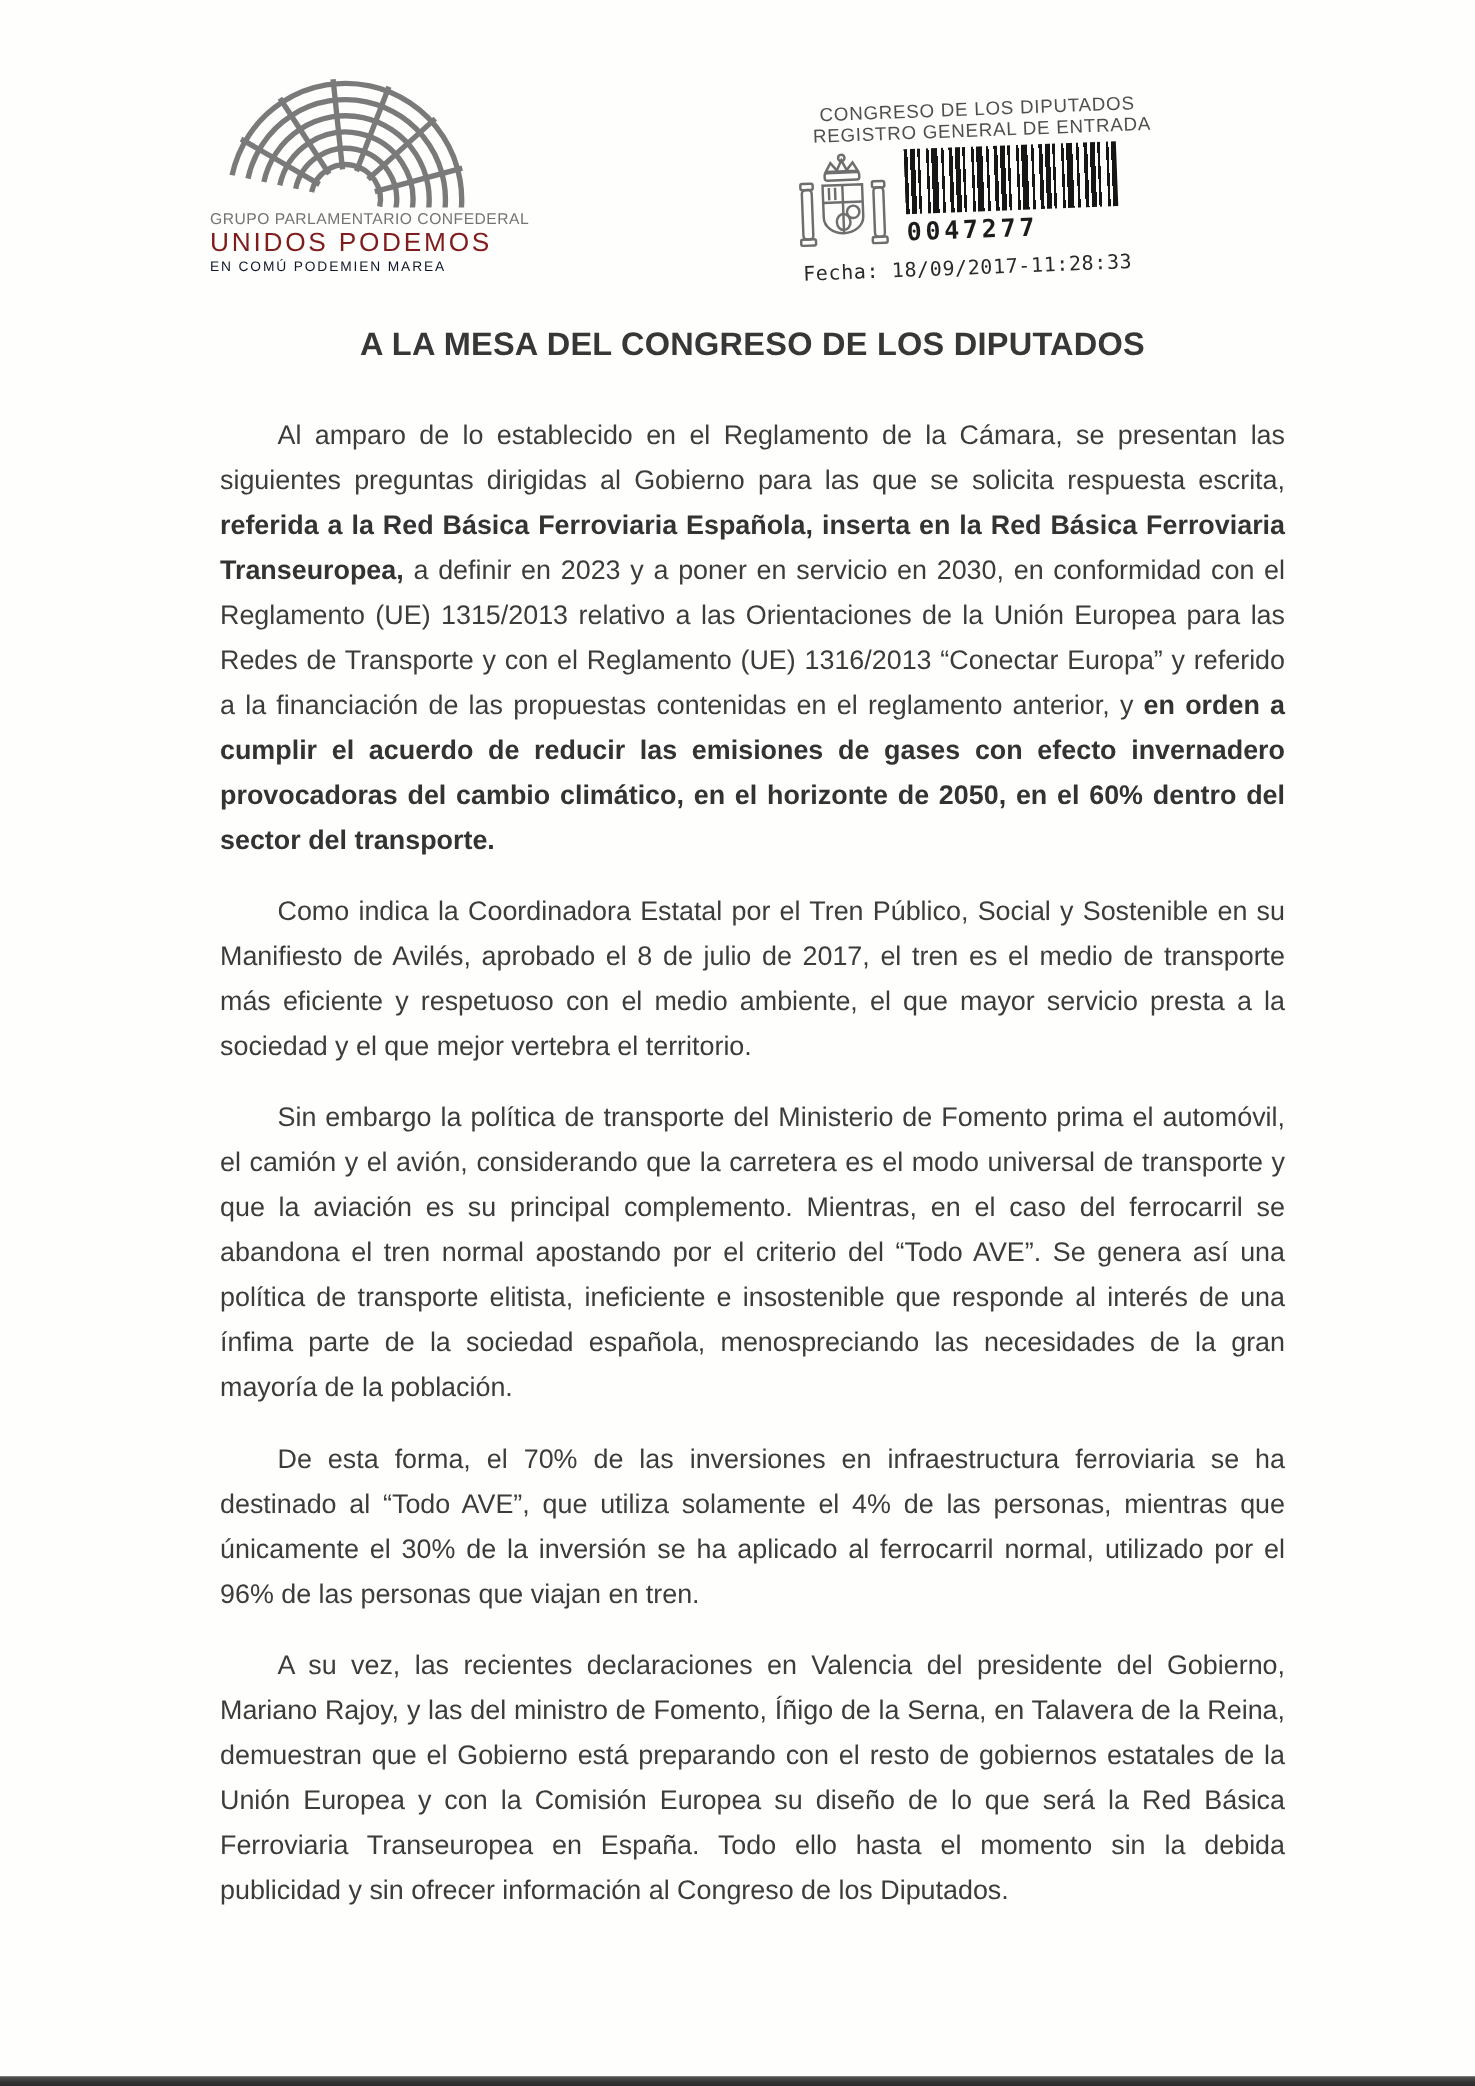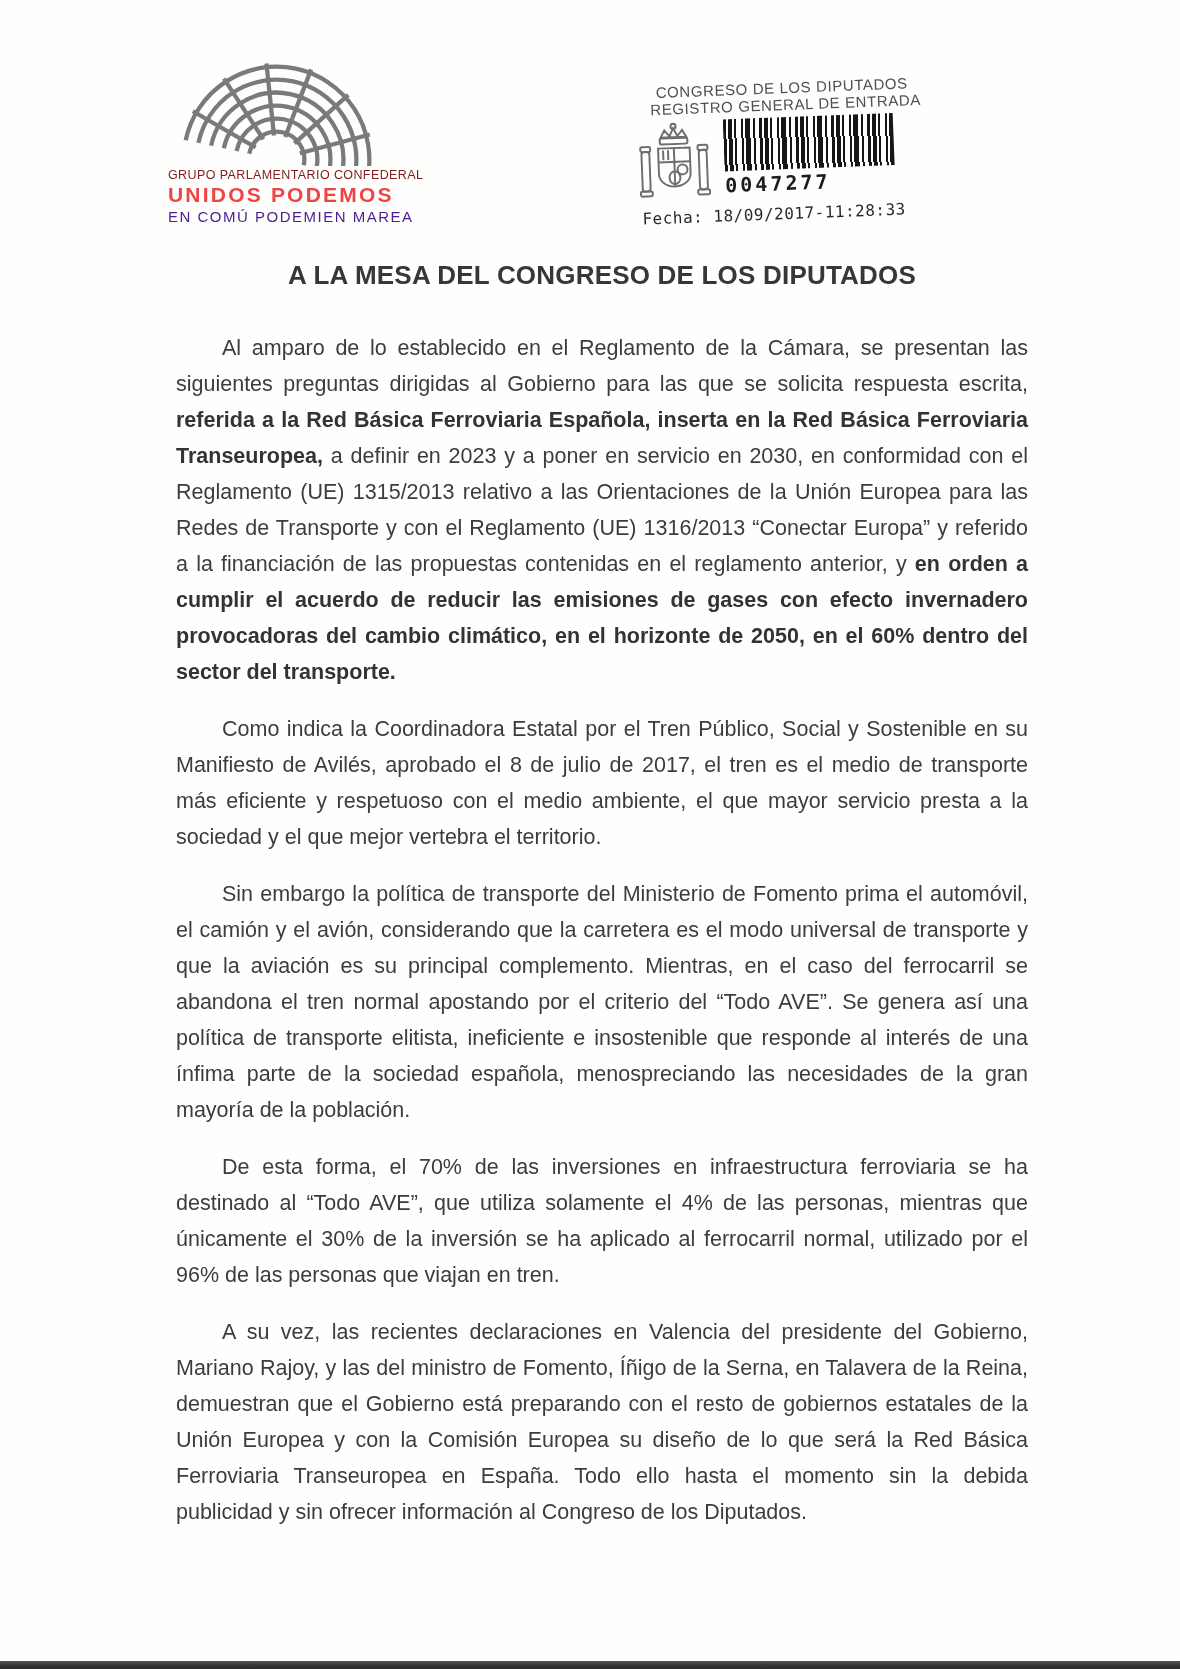--- a/index.html
+++ b/index.html
@@ -6,23 +6,23 @@
   .page{
     position:relative;
     width:1180px;height:1669px;
     background:#fefefd;
     overflow:hidden;
     font-family:"Liberation Sans", sans-serif;
   }
   
   .logo{position:absolute;left:168px;top:62px;width:215px;}
   .logo svg{display:block;margin-left:6px;}
-  .logo-l1{font-size:12.5px;letter-spacing:.4px;color:#7f1d1d;margin-top:2px;white-space:nowrap;}
-  .logo-l2{font-size:21px;font-weight:bold;letter-spacing:2.2px;color:#ef4444;margin-top:1px;white-space:nowrap;}
-  .logo-l3{font-size:15px;letter-spacing:1.5px;color:#4c1d95;margin-top:1px;white-space:nowrap;}
+  .logo-l1{font-size:12.5px;letter-spacing:.4px;color:#737373;margin-top:2px;white-space:nowrap;}
+  .logo-l2{font-size:21px;font-weight:normal;letter-spacing:2.2px;color:#7f1d1d;margin-top:1px;white-space:nowrap;}
+  .logo-l3{font-size:11px;letter-spacing:1.5px;color:#0f172a;margin-top:1px;white-space:nowrap;}
   
   .stamp{position:absolute;left:638px;top:78px;width:350px;transform:rotate(-2.2deg);color:#4f4f4f;}
   .stamp-line1{font-size:15px;letter-spacing:.6px;margin-left:20px;white-space:nowrap;}
   .stamp-line2{font-size:15px;letter-spacing:.6px;margin-left:14px;white-space:nowrap;}
   .stamp-row{display:flex;align-items:flex-start;margin-top:4px;}
   .coa{flex:0 0 auto;opacity:.85;}
   .stamp-right{margin-left:14px;}
   .barcode{
     width:170px;height:52px;
     background:repeating-linear-gradient(90deg,

